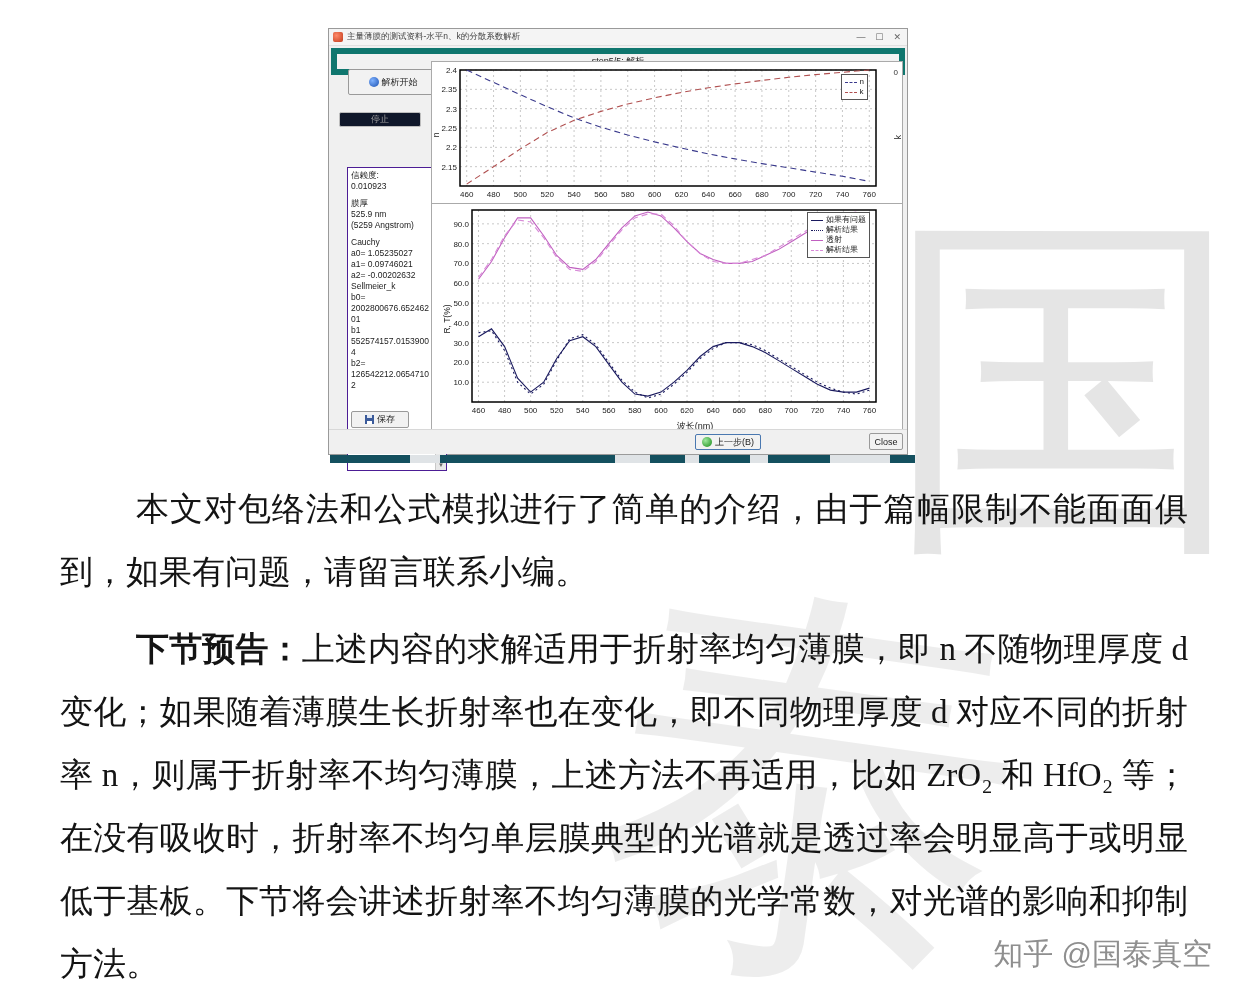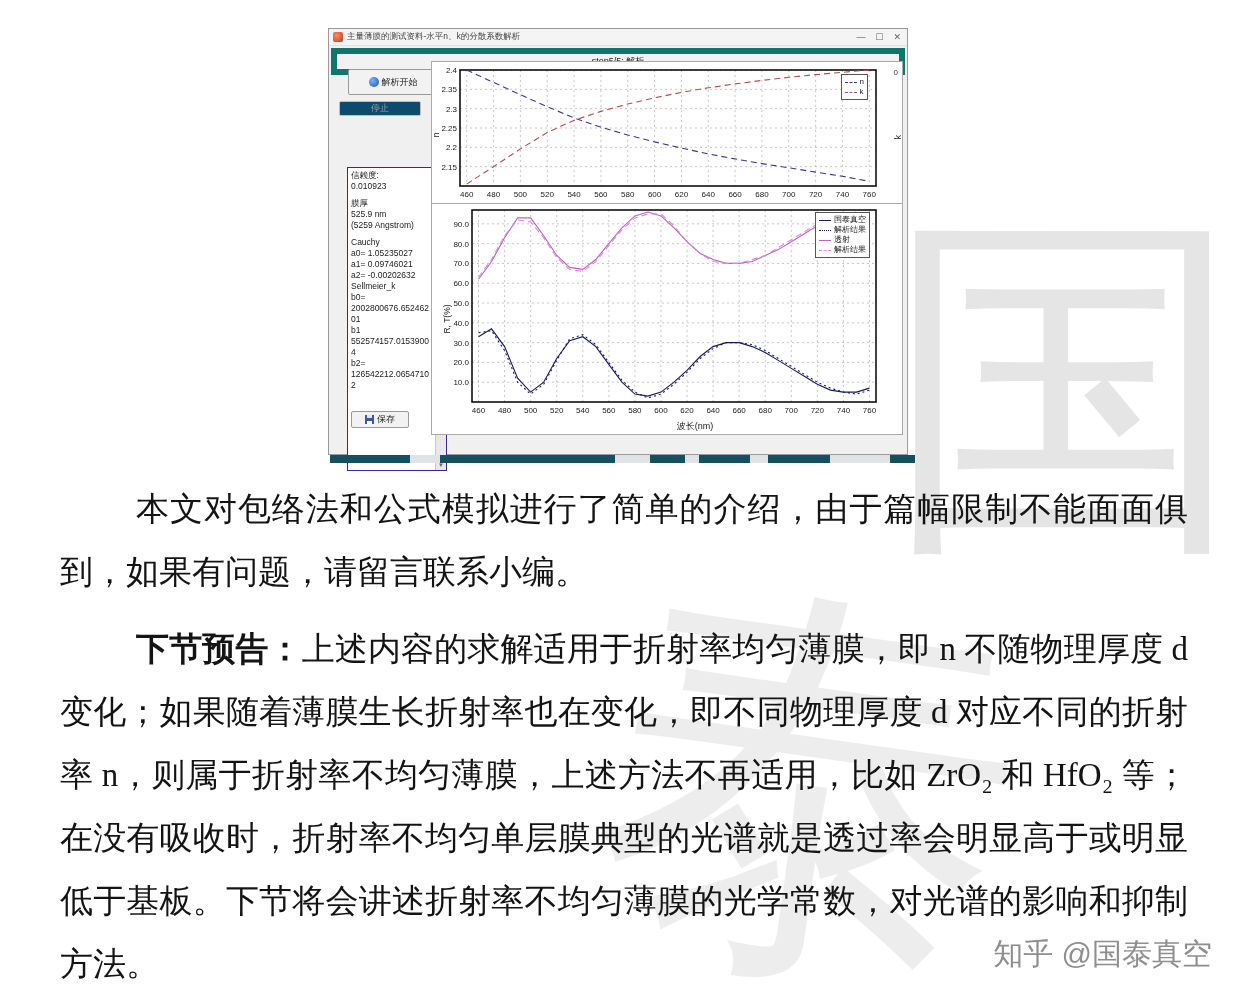--- a/index.html
+++ b/index.html
@@ -20,21 +20,21 @@
   .titleicon{width:10px;height:10px;border-radius:2px;
       background:radial-gradient(circle at 35% 35%, #ff8a6a,#c23a1a);margin-right:4px;flex:0 0 auto;}
   .titletext{font-size:8.5px;color:#444;white-space:nowrap;overflow:hidden;flex:1;}
   .winctl{display:flex;gap:10px;color:#666;font-size:9px;margin-right:2px;}
   .winctl span{cursor:default;}
   .stephdr{position:absolute;left:2px;top:19px;right:2px;height:15px;background:#f2f2f2;
       border:6px solid #0f766e;text-align:center;font-size:9px;color:#222;line-height:14px;}
   
   .btn{position:absolute;background:#f2f2f2;border:1px solid #9a9a9a;border-radius:2px;
       font-size:9px;color:#222;display:flex;align-items:center;justify-content:center;gap:3px;box-sizing:border-box;}
-  .btn.disabled{color:#a0a0a0;background:#0c4a6e;border-color:#bdbdbd;}
+  .btn.disabled{color:#a0a0a0;background:#0f172a;border-color:#bdbdbd;margin-top:11px;}
   .bluedot{width:10px;height:10px;border-radius:50%;
       background:radial-gradient(circle at 35% 35%, #7fb2ff,#1a50b0);flex:0 0 auto;}
   .greendot{width:10px;height:10px;border-radius:50%;
       background:radial-gradient(circle at 35% 35%, #9fe89f,#168a16);flex:0 0 auto;}
   .infopanel{position:absolute;left:18px;top:138px;width:100px;height:304px;background:#ffffff;
       border:1px solid #4c1d95;box-sizing:border-box;overflow:hidden;}
   .infolines{position:absolute;left:3px;top:2px;right:13px;font-size:8.5px;color:#222;line-height:11px;
       word-break:break-all;}
   .infolines .blank{height:6px;}
   .vscroll{position:absolute;right:0;top:0;width:11px;bottom:0;background:#e8e8e8;border-left:1px solid #c8c8c8;box-sizing:border-box;}
@@ -250,37 +250,46 @@
         <polyline points="46.5,132.7 59.5,124.8 72.6,142.6 85.6,174.2 98.6,188.1 111.7,178.2 124.7,154.5 137.7,136.6 150.8,132.7 163.8,142.6 176.8,160.4 189.9,178.2 202.9,190.1 215.9,192.1 229.0,188.1 242.0,178.2 255.0,166.3 268.1,152.5 281.1,142.6 294.1,138.6 307.2,138.6 320.2,142.6 333.2,148.5 346.3,156.4 359.3,164.4 372.3,172.3 385.4,180.2 398.4,186.1 411.4,188.1 424.5,188.1 437.5,184.1" fill="none" stroke="#1a1a5e" stroke-width="1.1"></polyline>
         <polyline points="46.5,128.7 59.5,126.7 72.6,146.5 85.6,178.2 98.6,190.1 111.7,180.2 124.7,156.4 137.7,134.7 150.8,130.7 163.8,140.6 176.8,158.4 189.9,176.2 202.9,188.1 215.9,194.0 229.0,190.1 242.0,180.2 255.0,168.3 268.1,154.5 281.1,144.6 294.1,138.6 307.2,138.6 320.2,140.6 333.2,146.5 346.3,154.5 359.3,162.4 372.3,170.3 385.4,178.2 398.4,184.1 411.4,188.1 424.5,190.1 437.5,186.1" fill="none" stroke="#1a1a5e" stroke-width="1.1" stroke-dasharray="2,3"></polyline>
         <polyline points="46.5,75.3 59.5,57.5 72.6,33.7 85.6,13.9 98.6,13.9 111.7,31.7 124.7,51.5 137.7,63.4 150.8,65.4 163.8,55.5 176.8,39.6 189.9,23.8 202.9,11.9 215.9,8.0 229.0,11.9 242.0,23.8 255.0,37.7 268.1,49.5 281.1,55.5 294.1,59.4 307.2,59.4 320.2,57.5 333.2,51.5 346.3,45.6 359.3,37.7 372.3,29.8 385.4,21.8 398.4,15.9 411.4,11.9 424.5,10.0 437.5,11.9" fill="none" stroke="#c060c0" stroke-width="1.1"></polyline>
         <polyline points="46.5,73.3 59.5,55.5 72.6,31.7 85.6,15.9 98.6,17.9 111.7,33.7 124.7,53.5 137.7,65.4 150.8,67.4 163.8,57.5 176.8,41.6 189.9,25.8 202.9,13.9 215.9,10.0 229.0,10.0 242.0,21.8 255.0,37.7 268.1,49.5 281.1,57.5 294.1,59.4 307.2,59.4 320.2,55.5 333.2,51.5 346.3,43.6 359.3,35.7 372.3,27.8 385.4,19.9 398.4,13.9 411.4,10.0 424.5,8.0 437.5,10.0" fill="none" stroke="#d88ad8" stroke-width="1.1" stroke-dasharray="6,4"></polyline>
       </svg>
     <div class="rotlab" style="left:0px;top:110px;">R, T(%)</div>
     <div class="xaxistitle" style="bottom:1px;margin-left:28px;">波长(nm)</div>
     <div class="legend" style="right:32px;top:8px;">
       <div class="row">
           <span class="lsample" style="border-top-style: solid; border-top-color: rgb(26, 26, 94);"></span>
-          <span>国泰真空</span>
+          <span>如果有问题</span>
         </div>
       <div class="row">
           <span class="lsample" style="border-top-style: dotted; border-top-color: rgb(26, 26, 94);"></span>
           <span>解析结果</span>
         </div>
       <div class="row">
           <span class="lsample" style="border-top-style: solid; border-top-color: rgb(192, 96, 192);"></span>
           <span>透射</span>
         </div>
       <div class="row">
           <span class="lsample" style="border-top-style: dashed; border-top-color: rgb(216, 138, 216);"></span>
           <span>解析结果</span>
         </div>
     </div>
   </div>
 
+  <div class="footerbar">
+    <div class="btn" style="left:366px;top:4px;width:66px;height:16px;border:1px solid #4a78b0;">
+      <span class="greendot"></span>
+      <span>上一步(B)</span>
+    </div>
+    <div class="btn" style="left:540px;top:3px;width:34px;height:17px;">
+      <span>Close</span>
+    </div>
+  </div>
 </div>
 
 <div class="tealbar">
   <div class="gap" style="left:80px;width:30px;"></div>
   <div class="gap" style="left:285px;width:35px;"></div>
   <div class="gap" style="left:355px;width:14px;"></div>
   <div class="gap" style="left:420px;width:18px;"></div>
   <div class="gap" style="left:500px;width:60px;"></div>
 </div>
 

